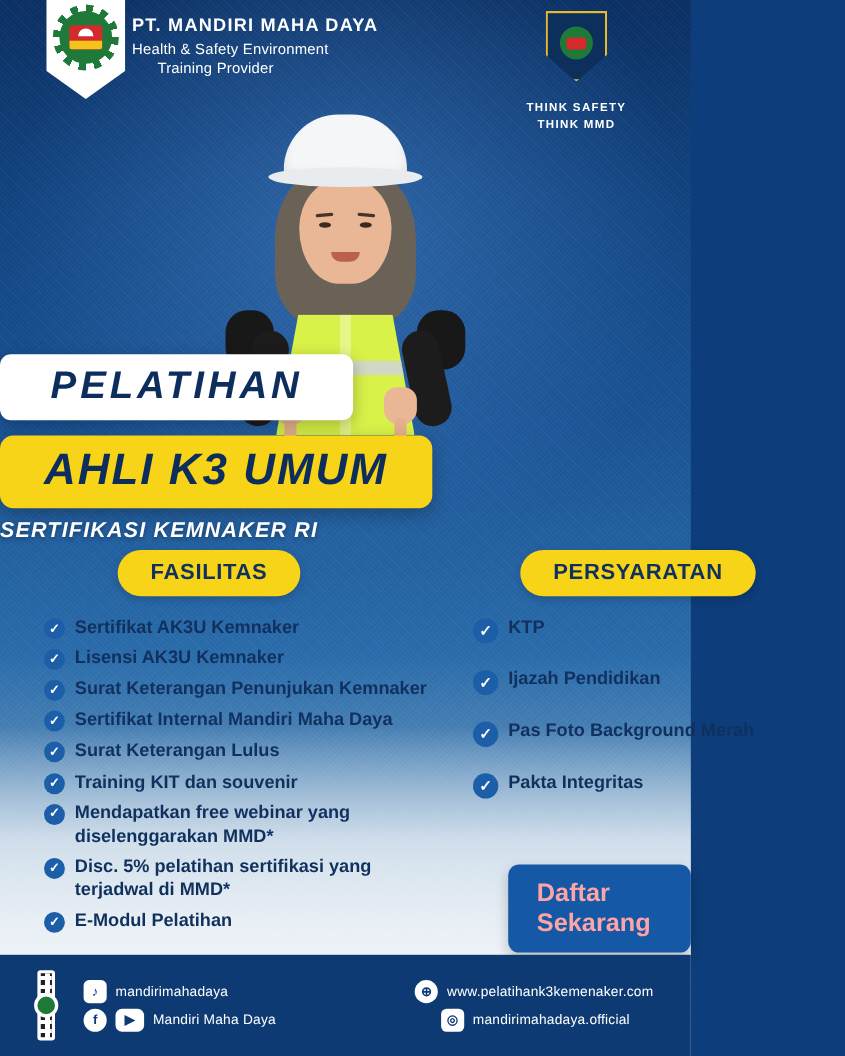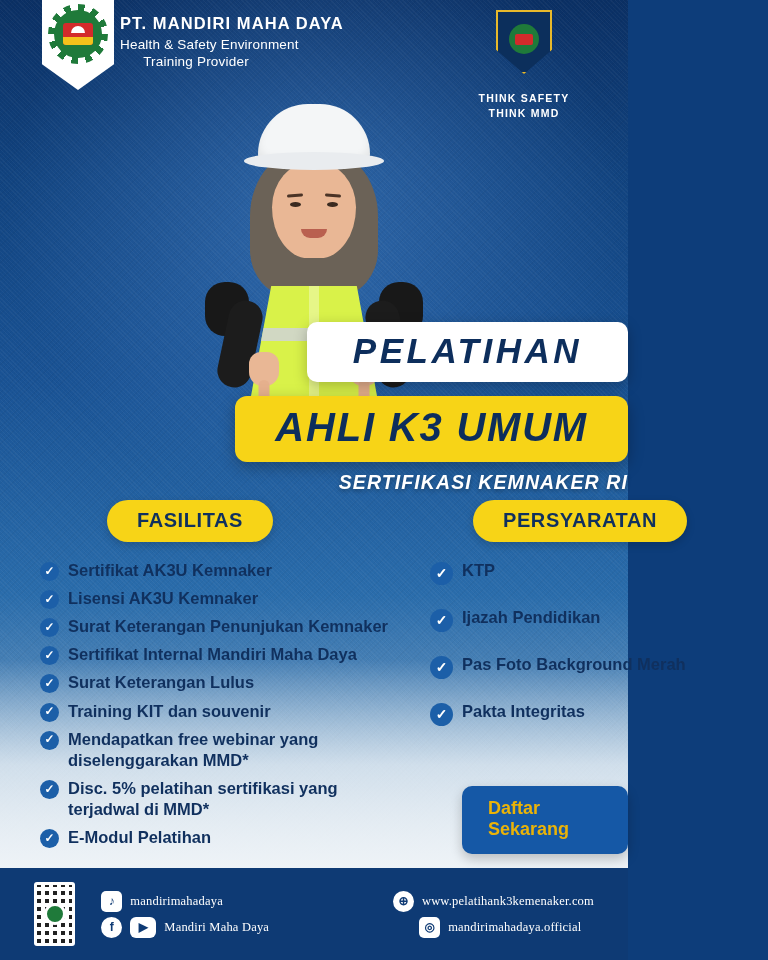--- a/index.html
+++ b/index.html
@@ -127,21 +127,21 @@
   }
   .shoulder { position: absolute; top: 182px; width: 44px; height: 54px; background: #181818; border-radius: 20px; }
   .shoulder.l { left: 56px; } .shoulder.r { right: 56px; }
   .arm { position: absolute; top: 200px; width: 34px; height: 88px; background: #1c1c1c; border-radius: 18px; }
   .arm.l { left: 74px; transform: rotate(12deg);} .arm.r { right: 74px; transform: rotate(-12deg);}
   .hand { position: absolute; top: 252px; width: 30px; height: 34px; background: #e9b795; border-radius: 12px 12px 14px 14px; }
   .hand.l { left: 100px; } .hand.r { right: 100px; }
   .finger { position: absolute; left: 50%; transform: translateX(-50%); bottom: -16px; width: 11px; height: 22px; background: #e5b08d; border-radius: 6px; }
 
   
-  .title-wrap { position: absolute; top: 322px; left: 0; right: 0; text-align: right; }
+  .title-wrap { position: absolute; top: 322px; left: 0; right: 0; text-align: left; }
   .t-pelatihan {
     display: inline-block; background: #ffffff; color: #0d2e5c;
     font-size: 35px; font-weight: bold; font-style: italic; letter-spacing: 3.5px;
     padding: 9px 46px 11px; border-radius: 10px;
     box-shadow: 0 4px 14px rgba(0,0,0,0.25);
   }
   .t-ahli {
     display: inline-block; margin-top: 14px; background: #f7d417; color: #0d2e5c;
     font-size: 40px; font-weight: bold; font-style: italic; letter-spacing: 1.8px;
     padding: 9px 40px 12px; border-radius: 12px;
@@ -175,22 +175,22 @@
   .col-right ul.list li { font-size: 16.5px; margin-bottom: 22px; }
   .chk {
     flex: 0 0 auto; width: 19px; height: 19px; border-radius: 50%;
     background: #1c5fa8; color: #fff; font-size: 12px; font-weight: bold;
     display: flex; align-items: center; justify-content: center; margin-top: 2px;
   }
   .col-right .chk { width: 23px; height: 23px; font-size: 14px; }
 
   .cta {
     position: absolute; left: 462px; top: 286px;
-    background: #1558a6; color: #eab308;
-    font-size: 18px; font-weight: bold;
+    background: #1558a6; color: #fca5a5;
+    font-size: 23px; font-weight: bold;
     padding: 12px 26px 14px; border-radius: 10px;
     box-shadow: 0 5px 12px rgba(0,0,0,0.22);
     cursor: pointer;
   }
 
   
   .footer {
     position: absolute; left: 0; right: 0; bottom: 0; height: 92px;
     background: #0e3a74; color: #ffffff;
     display: flex; align-items: center; padding: 0 34px;
@@ -207,21 +207,21 @@
     background-blend-mode: screen;
   }
   .qr-center {
     position: absolute; left: 50%; top: 50%; transform: translate(-50%,-50%);
     width: 22px; height: 22px; border-radius: 50%; background: #1f7a3a;
     border: 3px solid #fff;
   }
   .contacts { margin-left: 26px; flex: 1; }
   .c-row { display: flex; align-items: center; gap: 10px; margin: 5px 0; }
   .c-item { display: flex; align-items: center; gap: 8px; min-width: 0; }
-  .c-item .label { font-size: 12.5px; letter-spacing: .2px; font-family: Liberation Serif, serif; }
+  .c-item .label { font-size: 12.5px; letter-spacing: .2px; }
   .ic {
     width: 21px; height: 21px; border-radius: 5px; background: #ffffff; color: #0e3a74;
     font-size: 12px; font-weight: bold;
     display: flex; align-items: center; justify-content: center; flex: 0 0 auto;
   }
   .ic.round { border-radius: 50%; }
   .ic.yt { width: 26px; border-radius: 6px; }
   .gap-a { width: 150px; }
   .gap-b { width: 130px; }
 </style>

